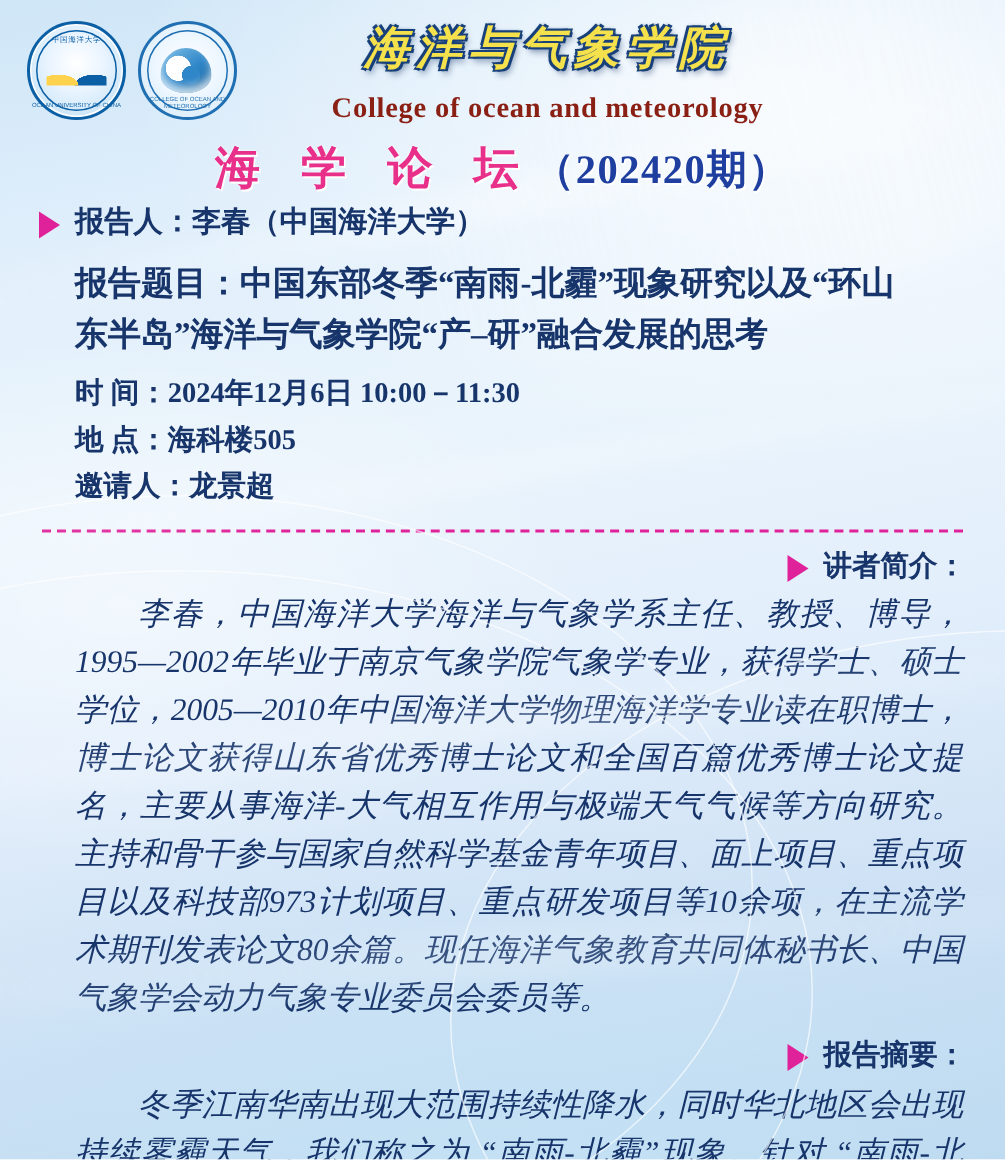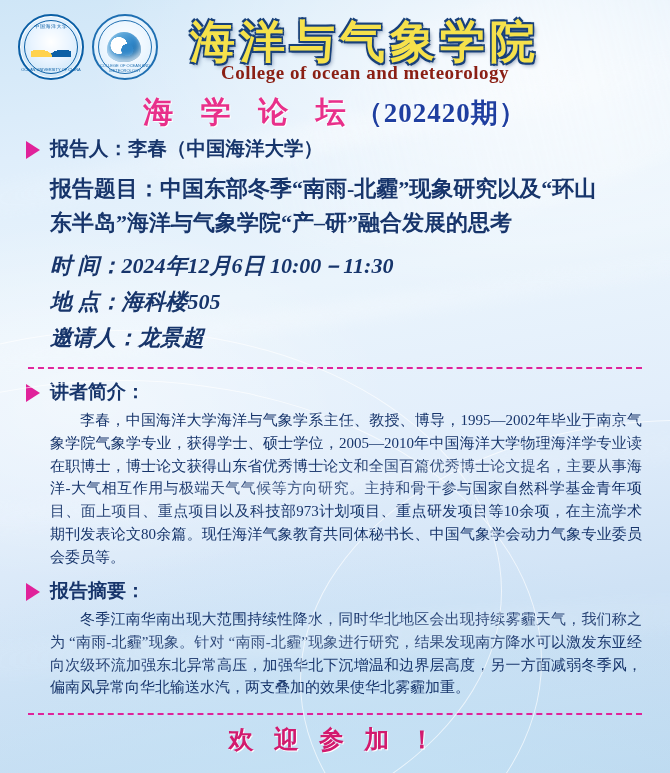--- a/index.html
+++ b/index.html
@@ -112,22 +112,23 @@
     position: absolute; left: 0; right: 0; bottom: 5px;
     text-align: center;
     font-size: 4px; color: #1f6fb2;
     font-family: "Liberation Sans", sans-serif;
   }
 
   .title-cn {
     position: absolute;
     left: 0; right: 0; top: 12px;
     text-align: center;
-    font-size: 45px;
-    font-weight: bold;
+    font-size: 30px;
+    font-weight: bold;
+    font-style: italic;
     letter-spacing: 5px;
     color: #f5e14b;
     text-shadow:
       -1.6px -1.6px 0 #18407a, 1.6px -1.6px 0 #18407a,
       -1.6px 1.6px 0 #18407a, 1.6px 1.6px 0 #18407a,
       0 0 3px #18407a, 2px 3px 4px rgba(10,40,90,.45);
     padding-left: 60px;
   }
   .title-en {
     position: absolute;
@@ -185,55 +186,56 @@
     line-height: 1.5;
   }
   .topic {
     font-size: 22px;
     font-weight: bold;
     line-height: 1.55;
     padding-left: 24px;
     margin-top: 2px;
   }
   .meta {
-    font-size: 22px;
+    font-size: 19px;
     font-weight: bold;
     line-height: 1.62;
     padding-left: 24px;
-    font-style: italic;
   }
 
   .dashed {
     margin: 12px 28px 10px 28px;
     border-top: 2px dashed #e0229a;
     height: 0;
   }
 
   
   .section {
     padding: 0 26px;
   }
   .sec-head {
     display: flex;
     align-items: flex-start;
+    justify-content: flex-end;
   }
   .sec-title {
     font-size: 19px;
     font-weight: bold;
     color: #17356b;
     line-height: 1.4;
   }
   .sec-body {
-    font-size: 15px;
+    font-size: 21px;
     line-height: 1.52;
     color: #17356b;
     text-align: justify;
     padding: 3px 2px 0 24px;
     text-indent: 2em;
     font-weight: 500;
+    font-style: italic;
   }
   .sec-gap { height: 10px; }
 
   .dashed2 {
     margin: 14px 28px 8px 28px;
     border-top: 2px dashed #e0229a;
     height: 0;
   }
   .welcome {
     text-align: center;

